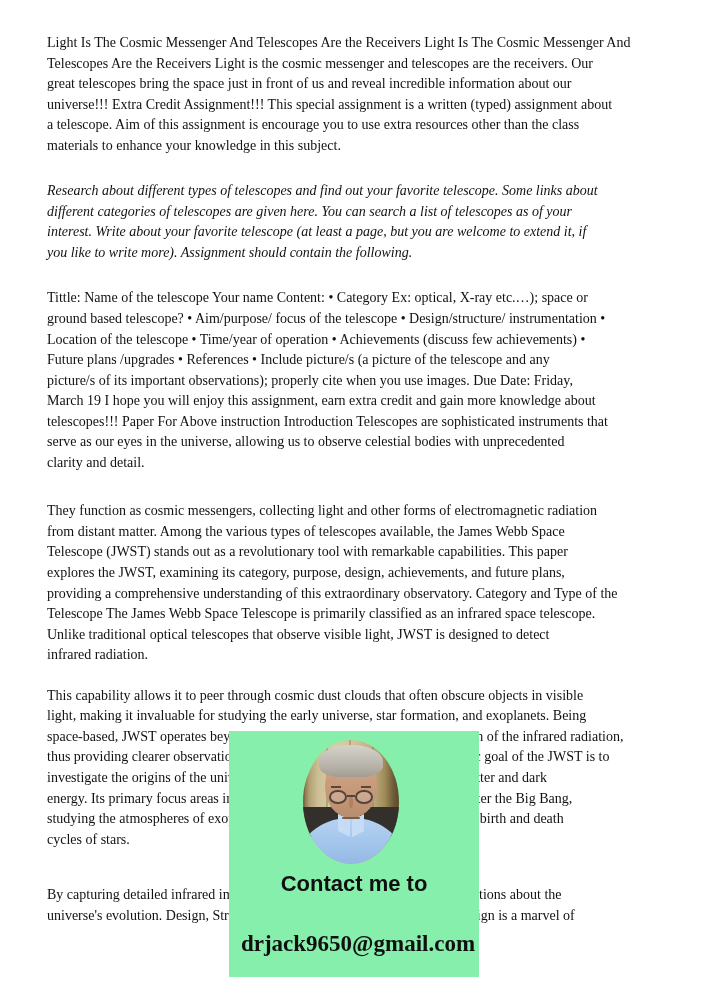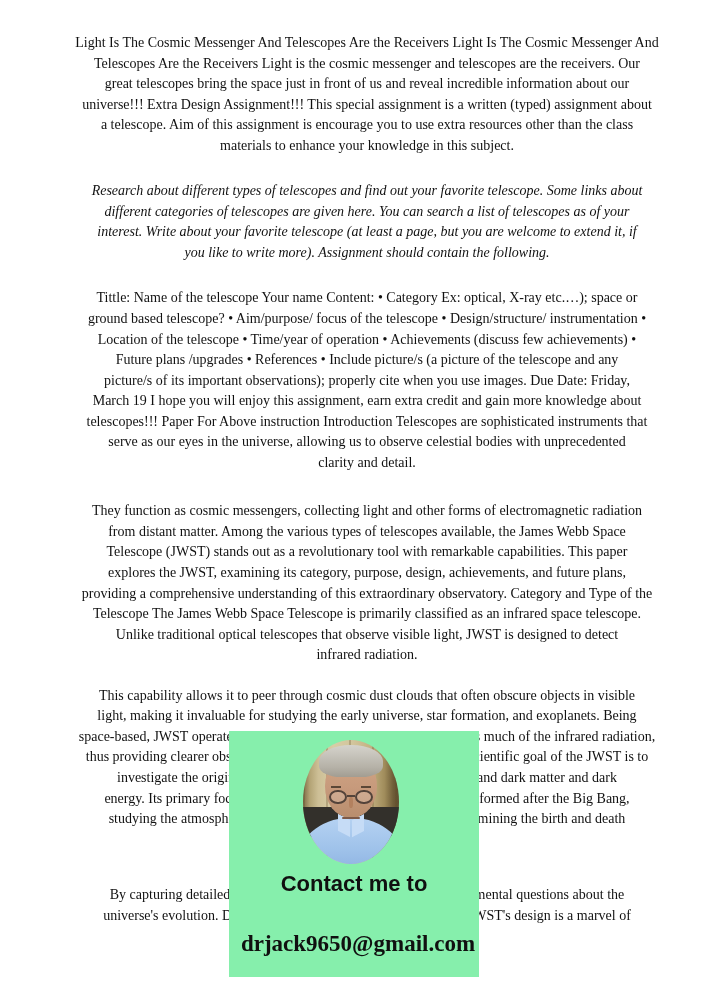--- a/index.html
+++ b/index.html
@@ -6,21 +6,21 @@
   html,body { background:#ffffff; }
   .page {
     position:relative; width:708px; height:1000px;
     background:#ffffff; overflow:hidden;
     font-family:"Liberation Serif","DejaVu Serif",serif;
     color:#111111;
   }
   .doc {
     position:absolute; left:47px; top:0; width:640px;
     padding-top:33px;
-    font-size:14px; line-height:20.55px;text-align:center;
+    font-size:14px; line-height:20.55px;
   }
   .para { margin:0; }
   .para-1 { margin-bottom:25px; }
   .para-2 { margin-bottom:25px;font-style:italic; }
   .para-3 { margin-bottom:28px;margin-top:11px; }
   .para-4 { margin-bottom:20px; }
   .para-5 { margin-bottom:35px; }
   .line { display:block; white-space:nowrap; }
 
   
@@ -87,21 +87,21 @@
 </head>
 <body>
 
 <div class="page">
 
   <div class="doc">
     <div class="para para-1">
         <span class="line">Light Is The Cosmic Messenger And Telescopes Are the Receivers Light Is The Cosmic Messenger And</span>
         <span class="line">Telescopes Are the Receivers Light is the cosmic messenger and telescopes are the receivers. Our</span>
         <span class="line">great telescopes bring the space just in front of us and reveal incredible information about our</span>
-        <span class="line">universe!!! Extra Design Assignment!!! This special assignment is a written (typed) assignment about</span>
+        <span class="line">universe!!! Extra Credit Assignment!!! This special assignment is a written (typed) assignment about</span>
         <span class="line">a telescope. Aim of this assignment is encourage you to use extra resources other than the class</span>
         <span class="line">materials to enhance your knowledge in this subject.</span>
       </div>
     <div class="para para-2">
         <span class="line">Research about different types of telescopes and find out your favorite telescope. Some links about</span>
         <span class="line">different categories of telescopes are given here. You can search a list of telescopes as of your</span>
         <span class="line">interest. Write about your favorite telescope (at least a page, but you are welcome to extend it, if</span>
         <span class="line">you like to write more). Assignment should contain the following.</span>
       </div>
     <div class="para para-3">

